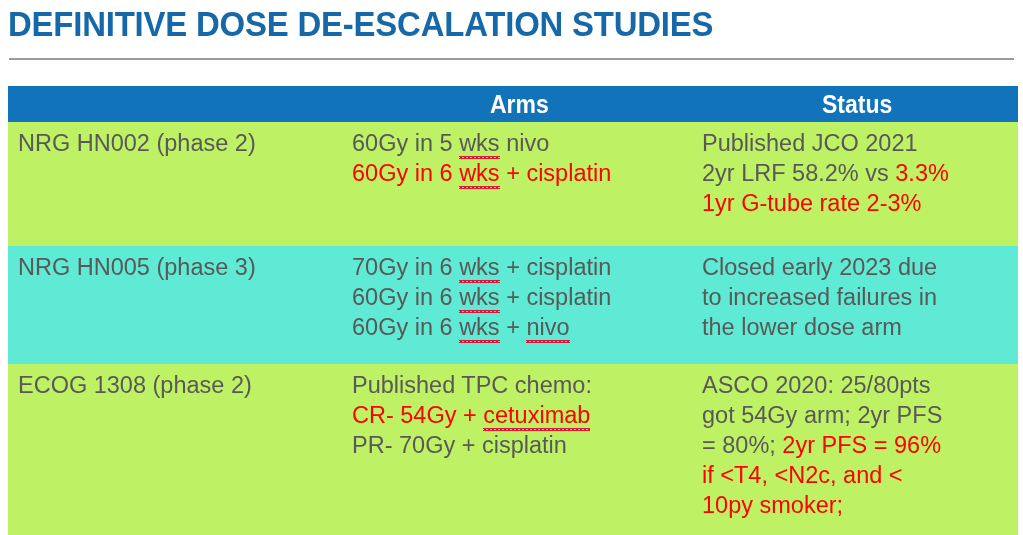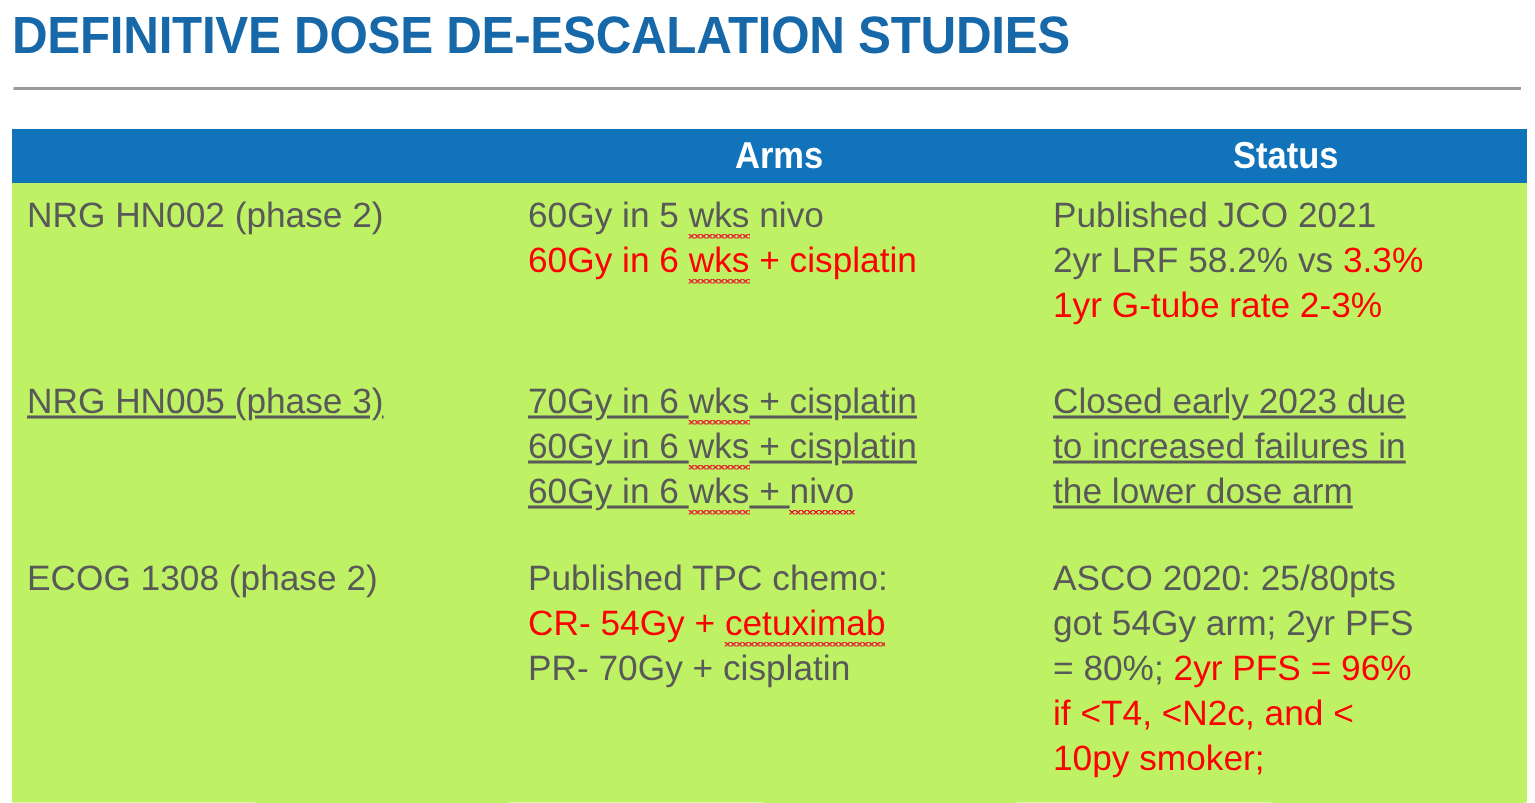--- a/index.html
+++ b/index.html
@@ -84,21 +84,21 @@
     line-height: 30px;
     color: #595959;
     padding: 6px 8px 8px 10px !important;
     border-right: 3px solid #ffffff;
     border-bottom: 3px solid #ffffff;
   }
   .cell.last { border-right: none; }
   .cell .ln { display: block; white-space: nowrap; }
 
   .row-a .cell { background: #bef264; }
-  .row-b .cell { background: #bef264; text-decoration: underline; }
+  .row-b .cell { background: #5eead4; }
 
   .r1 .cell { height: 110px; }
   .r2 .cell { height: 104px; }
   .r3 .cell { height: 178px; }
   .r3 .cell { border-bottom: none; }
 
   .red { color: #fe0000; }
   .gray { color: #595959; }
 
   

